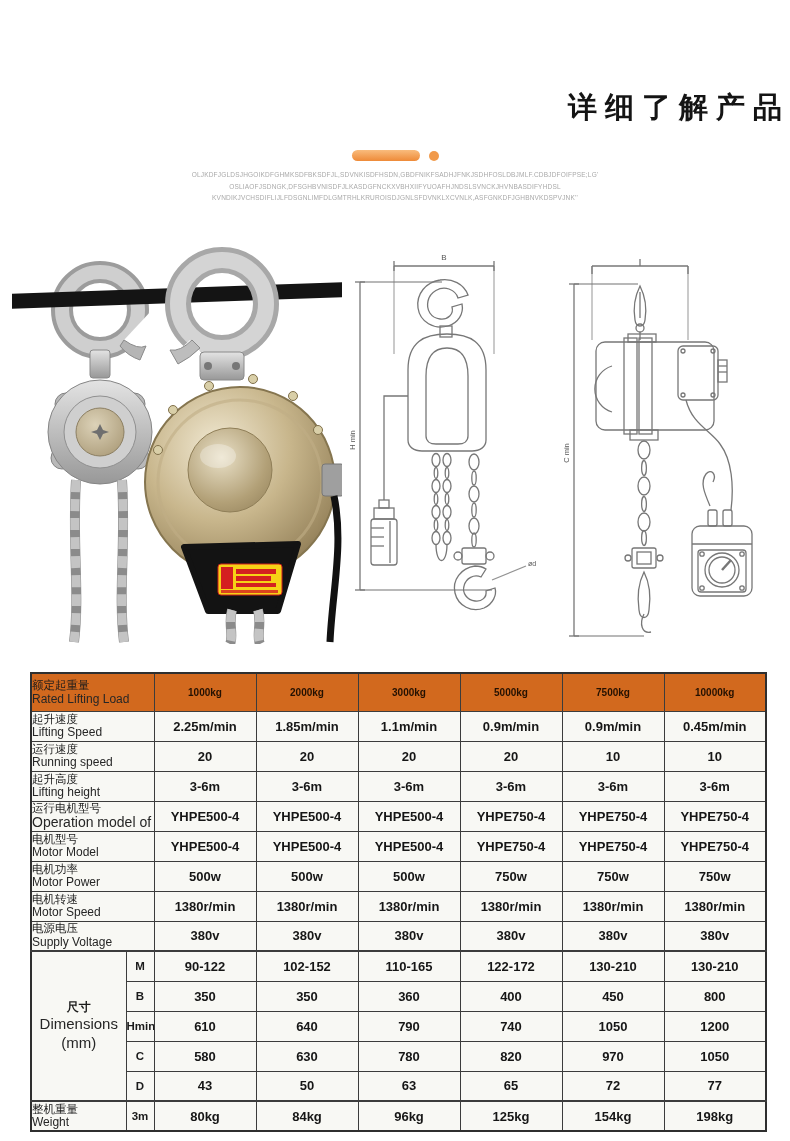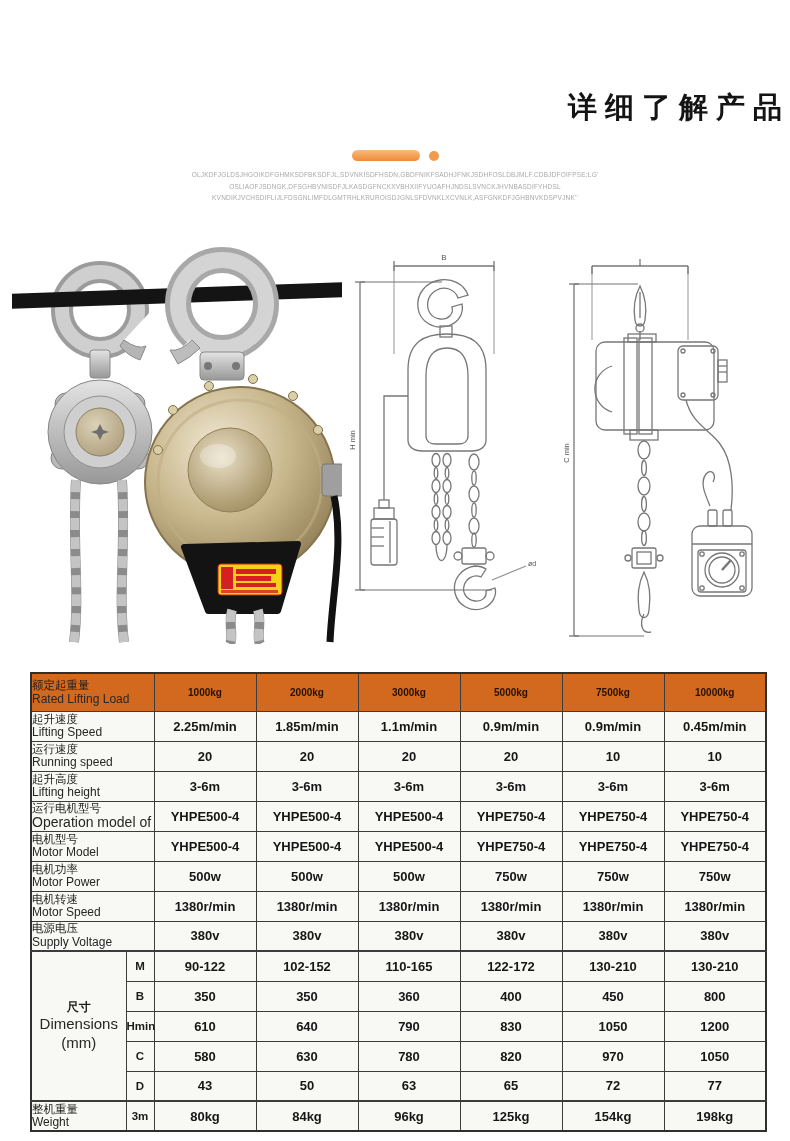--- a/index.html
+++ b/index.html
@@ -418,21 +418,21 @@
           <td class="v">360</td>
           <td class="v">400</td>
           <td class="v">450</td>
           <td class="v">800</td>
     </tr>
     <tr>
       <td class="k">Hmin</td>
       <td class="v">610</td>
           <td class="v">640</td>
           <td class="v">790</td>
-          <td class="v">830</td>
+          <td class="v">740</td>
           <td class="v">1050</td>
           <td class="v">1200</td>
     </tr>
     <tr>
       <td class="k">C</td>
       <td class="v">580</td>
           <td class="v">630</td>
           <td class="v">780</td>
           <td class="v">820</td>
           <td class="v">970</td>

